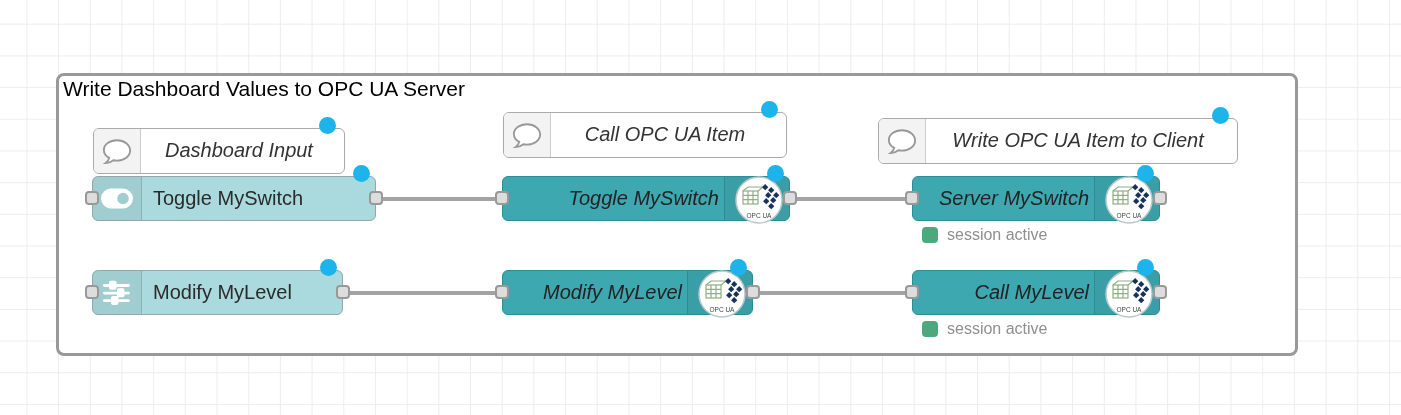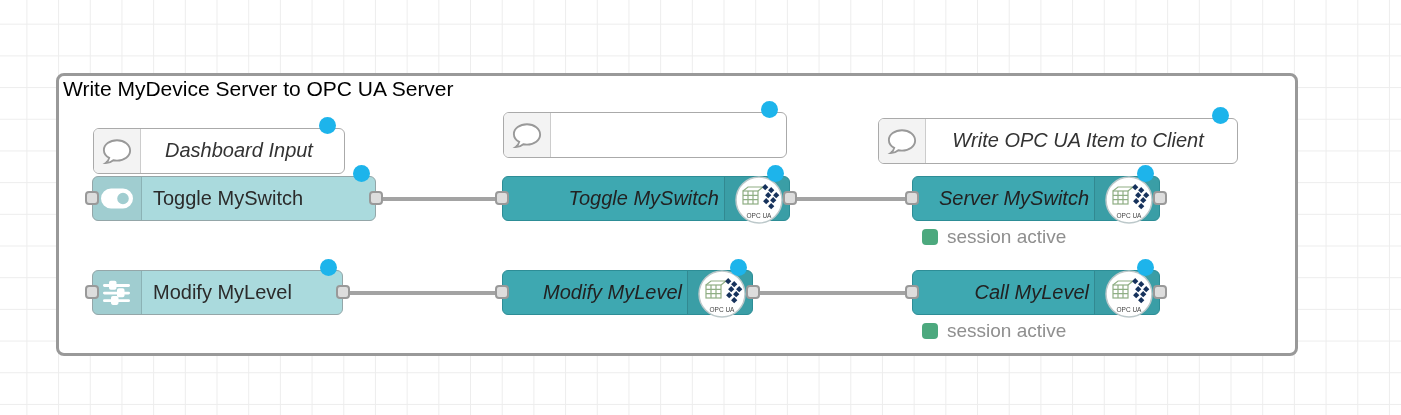--- a/index.html
+++ b/index.html
@@ -64,29 +64,29 @@
   .port-right{right:-8px;}
   
   .badge-changed{
     position:absolute;width:17px;height:17px;border-radius:50%;
     background:#1db4eb;top:-12px;right:5px;z-index:5;
   }
   .comment-node .badge-changed{right:8px;}
   
   .node-status{position:absolute;display:flex;align-items:center;}
   .status-dot{width:16px;height:16px;border-radius:4px;background:#4ca97e;flex:0 0 auto;}
-  .status-text{margin-left:9px;font-size:19px;color:#8f8f8f;white-space:nowrap;}
+  .status-text{margin-left:9px;font-size:16px;color:#8f8f8f;white-space:nowrap;}
 </style>
 </head>
 <body>
 
 <div class="canvas">
 
   <div class="group"></div>
-  <div class="group-title">Write MyDevice Server to OPC UA Server</div>
+  <div class="group-title">Write Dashboard Values to OPC UA Server</div>
 
   <div class="wire" style="left:380px;top:197px;width:124px"></div>
   <div class="wire" style="left:792px;top:197px;width:122px"></div>
   <div class="wire" style="left:345px;top:291px;width:159px"></div>
   <div class="wire" style="left:755px;top:291px;width:159px"></div>
 
   <div class="comment-node" style="left:93px;top:128px;width:252px">
     <div class="comment-icon-area">
       <svg width="30" height="27" viewBox="0 0 32 28">
         <path d="M16 2 C8.3 2 2 6.6 2 12.4 C2 16 4.2 19 7.7 20.8 C7.2 23 5.6 25.2 4 26.3 C7.1 26.2 10.1 25 12.1 23.3 C13.4 23.6 14.7 23.7 16 23.7 C23.7 23.7 30 19 30 13 C30 6.6 23.7 2 16 2 Z" fill="#fff" stroke="#999" stroke-width="2"></path>
@@ -95,20 +95,21 @@
     <div class="comment-label">Dashboard Input</div>
     <span class="badge-changed"></span>
   </div>
 
   <div class="comment-node" style="left:503px;top:112px;width:284px">
     <div class="comment-icon-area">
       <svg width="30" height="27" viewBox="0 0 32 28">
         <path d="M16 2 C8.3 2 2 6.6 2 12.4 C2 16 4.2 19 7.7 20.8 C7.2 23 5.6 25.2 4 26.3 C7.1 26.2 10.1 25 12.1 23.3 C13.4 23.6 14.7 23.7 16 23.7 C23.7 23.7 30 19 30 13 C30 6.6 23.7 2 16 2 Z" fill="#fff" stroke="#999" stroke-width="2"></path>
       </svg>
     </div>
+    <div class="comment-label">Call OPC UA Item</div>
     <span class="badge-changed"></span>
   </div>
 
   <div class="comment-node" style="left:878px;top:118px;width:360px">
     <div class="comment-icon-area">
       <svg width="30" height="27" viewBox="0 0 32 28">
         <path d="M16 2 C8.3 2 2 6.6 2 12.4 C2 16 4.2 19 7.7 20.8 C7.2 23 5.6 25.2 4 26.3 C7.1 26.2 10.1 25 12.1 23.3 C13.4 23.6 14.7 23.7 16 23.7 C23.7 23.7 30 19 30 13 C30 6.6 23.7 2 16 2 Z" fill="#fff" stroke="#999" stroke-width="2"></path>
       </svg>
     </div>
     <div class="comment-label">Write OPC UA Item to Client</div>

